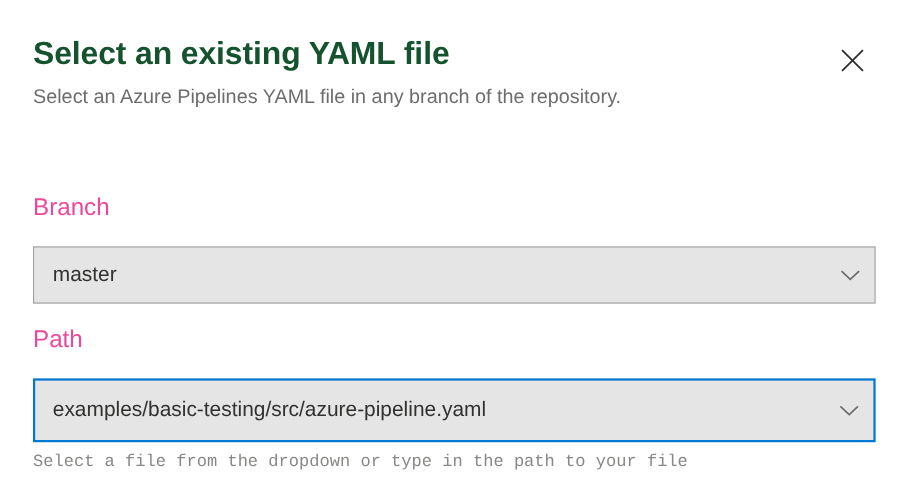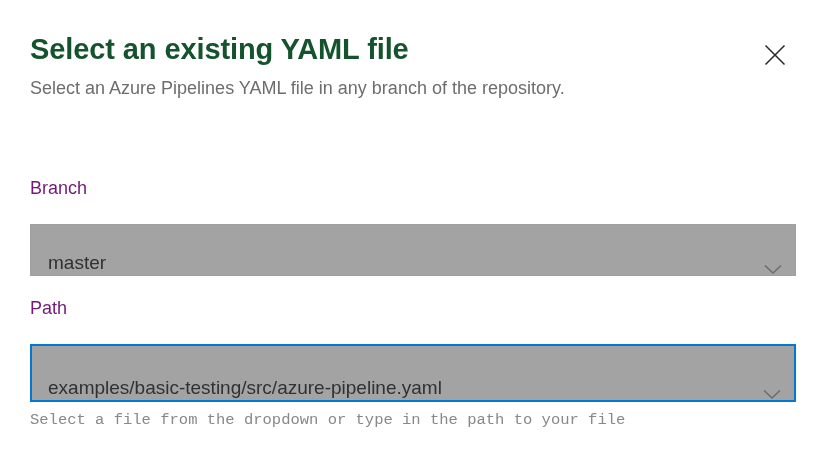--- a/index.html
+++ b/index.html
@@ -69,36 +69,36 @@
   
   .field {
     position: absolute;
     left: 30px;
     width: 766px;
   }
   .field-branch { top: 176px; }
   .field-path   { top: 296px; }
 
   .field-label {
-    font-size: 18px;
+    font-size: 22px;
     line-height: 24px;
-    color: #701a75;
+    color: #ec4899;
     font-weight: 400;
     display: block;
     margin-bottom: 24px;
   }
 
   .combo {
     position: relative;
     box-sizing: border-box;
     width: 766px;
     height: 52px;
-    background: #a3a3a3;
+    background: #e5e5e5;
     display: flex;
-    align-items: flex-end;
+    align-items: center;
     cursor: text;
   }
   .combo-default {
     border: 1px solid #a19f9d;
   }
   .combo-focused {
     border: 2px solid #0078d4;
     height: 58px;
   }
   .combo-value {

